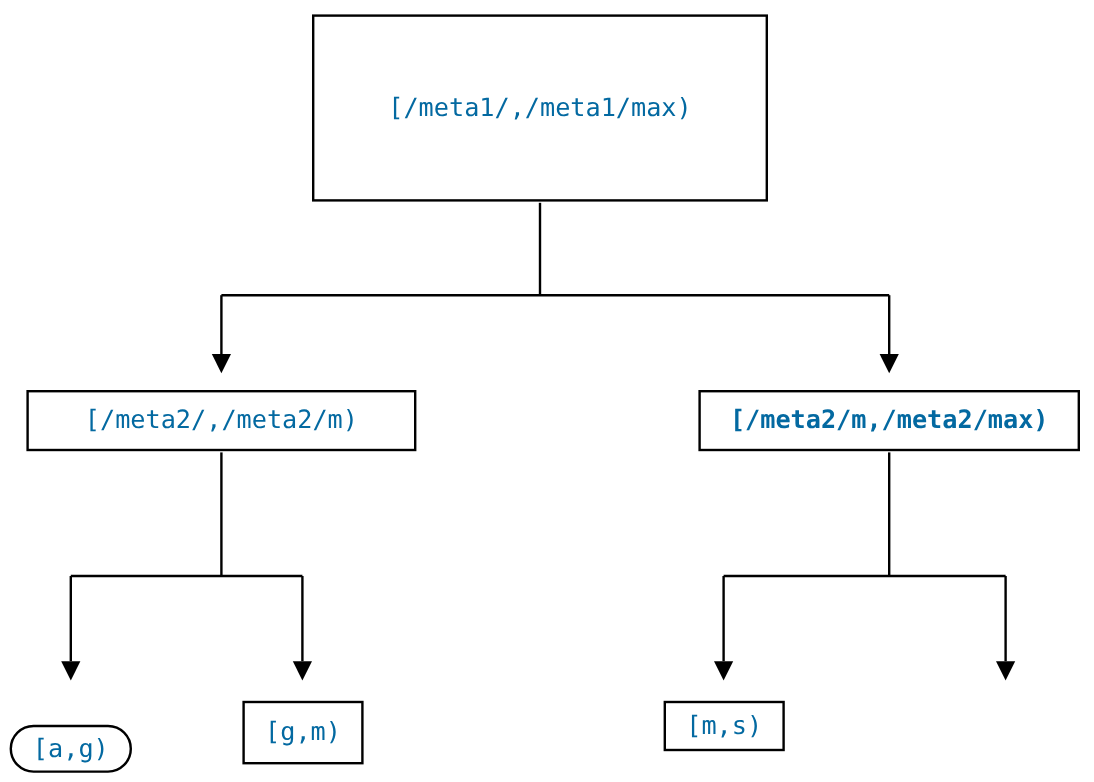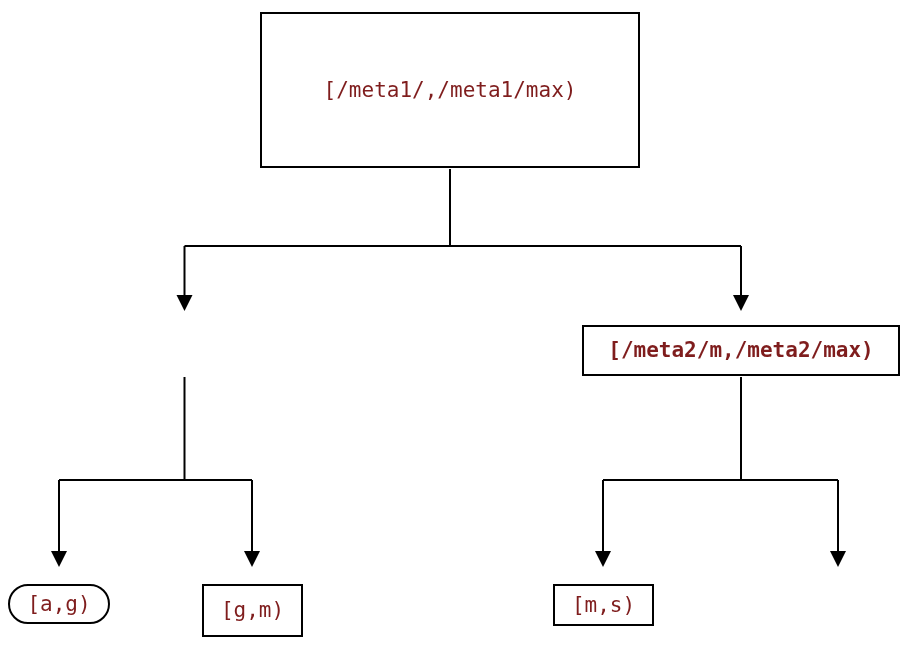--- a/index.html
+++ b/index.html
@@ -6,21 +6,21 @@
     margin: 0;
     padding: 0;
     background: #ffffff;
   }
   .canvas {
     position: relative;
     width: 912px;
     height: 652px;
     background: #ffffff;
     font-family: "DejaVu Sans Mono", "Liberation Mono", monospace;
-    color: #7f1d1d;
+    color: #0369a1;
     overflow: hidden;
   }
   .edges {
     position: absolute;
     left: 0;
     top: 0;
     width: 912px;
     height: 652px;
     z-index: 1;
   }
@@ -36,21 +36,21 @@
   }
   .node .label {
     font-size: 21px;
     line-height: 1;
     white-space: pre;
     letter-spacing: 0px;
   }
   .node-root      { left: 260px; top: 12px;  width: 380px; height: 156px; }
   .node-mid-left  { left: 22px;  top: 325px; width: 325px; height: 51px; }
   .node-mid-right { left: 582px; top: 325px; width: 318px; height: 51px; font-weight: bold; }
-  .node-leaf-ag   { left: 8px;   top: 584px; width: 102px; height: 40px; border-radius: 22px; }
+  .node-leaf-ag   { left: 8px;   top: 604px; width: 102px; height: 40px; border-radius: 22px; }
   .node-leaf-gm   { left: 202px; top: 584px; width: 101px; height: 53px; }
   .node-leaf-ms   { left: 553px; top: 584px; width: 101px; height: 42px; }
   .node-leaf-smax { left: 778px; top: 584px; width: 121px; height: 53px; }
   .edge-line {
     stroke: #000000;
     stroke-width: 2;
     fill: none;
   }
   .arrowhead {
     fill: #000000;
@@ -89,20 +89,23 @@
       <path class="edge-line" d="M838 480 L838 551"></path>
       <polygon class="arrowhead" points="595,551 611,551 603,567"></polygon>
       <polygon class="arrowhead" points="830,551 846,551 838,567"></polygon>
     </g>
   </svg>
 
   <div class="node node-root">
     <span class="label">[/meta1/,/meta1/max)</span>
   </div>
 
+  <div class="node node-mid-left">
+    <span class="label">[/meta2/,/meta2/m)</span>
+  </div>
 
   <div class="node node-mid-right">
     <span class="label">[/meta2/m,/meta2/max)</span>
   </div>
 
   <div class="node node-leaf-ag">
     <span class="label">[a,g)</span>
   </div>
 
   <div class="node node-leaf-gm">

